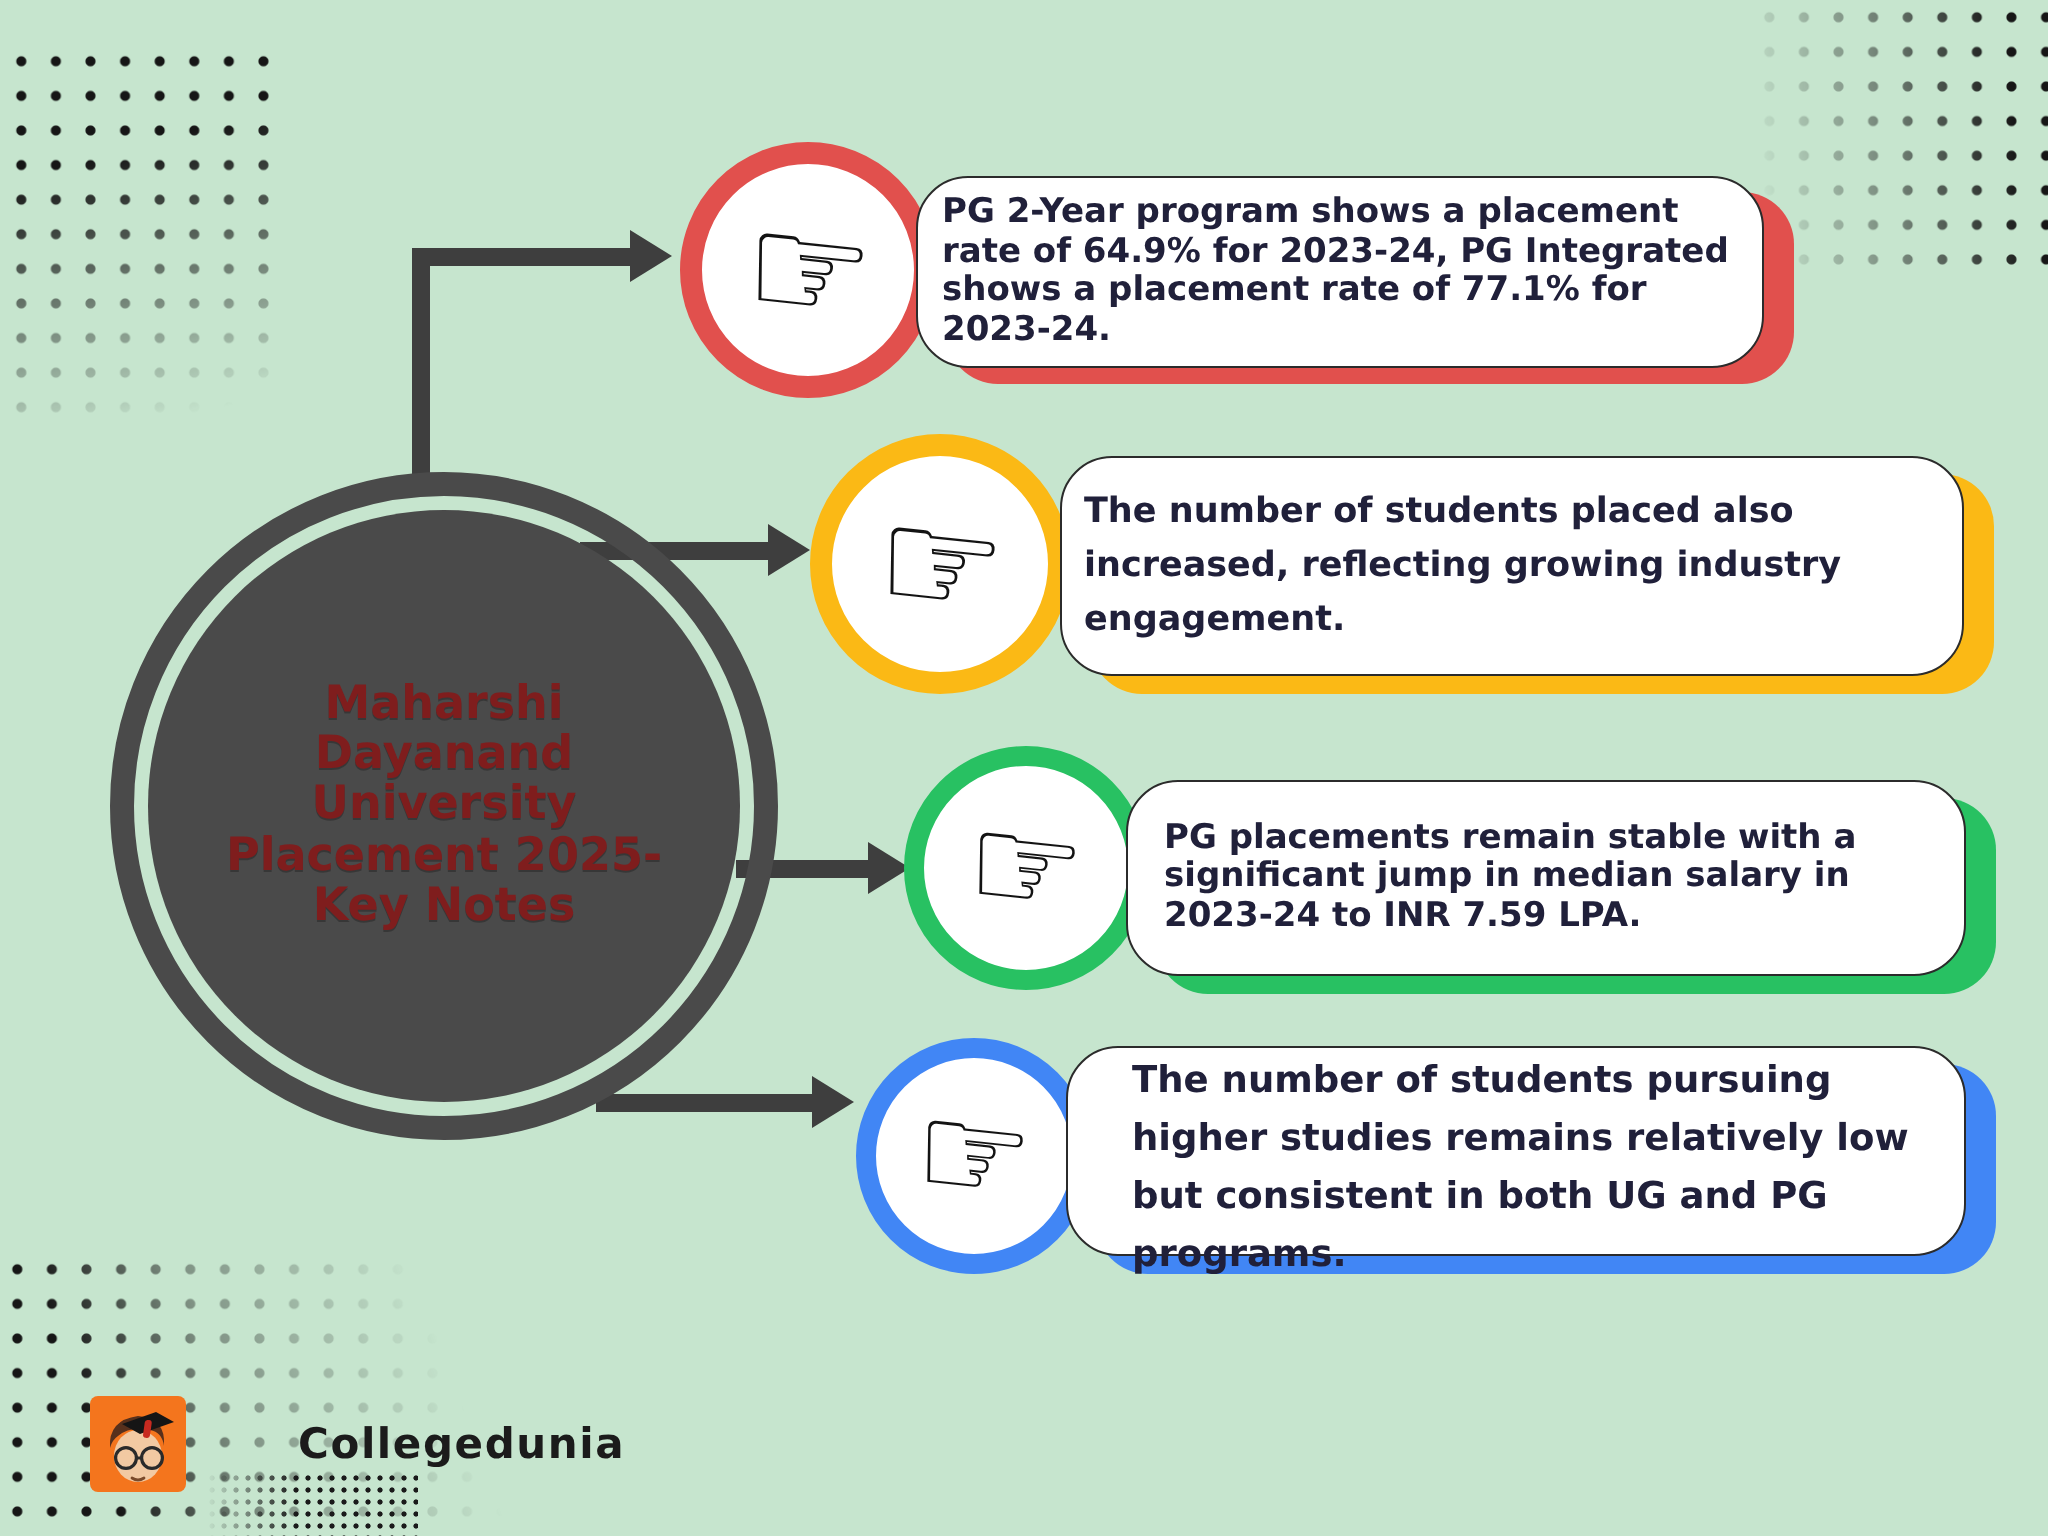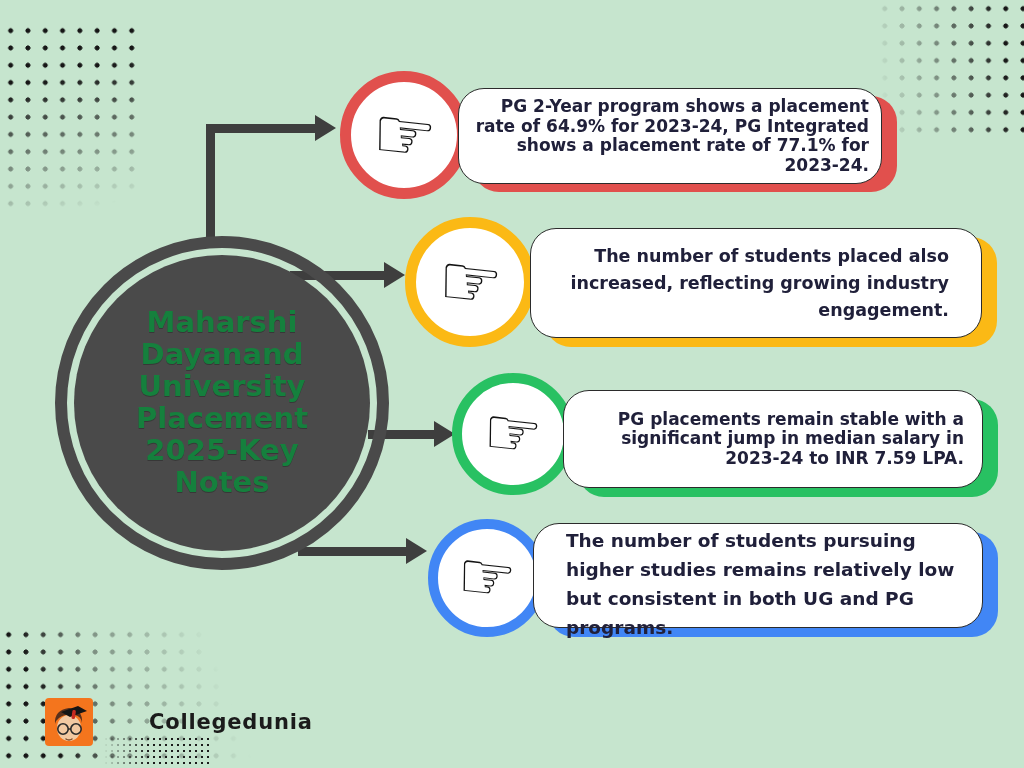--- a/index.html
+++ b/index.html
@@ -52,21 +52,21 @@
   .hub-fill {
     position: absolute; left: 74px; top: 255px;
     width: 296px; height: 296px;
     background: #4A4A4A; border-radius: 50%;
   }
   .hub-title {
     position: absolute; left: 102px; top: 300px;
     width: 240px; height: 206px;
     display: flex; align-items: center; justify-content: center;
     text-align: center;
-    color: #15803d; font-size: 29px; font-weight: bold; line-height: 1.1;
+    color: #7f1d1d; font-size: 23px; font-weight: bold; line-height: 1.1;
     text-shadow: 0 1px 0 rgba(0,0,0,.25);
   }
 
   
   .abar { position: absolute; background: #3E3E3E; }
   .ahead {
     position: absolute; width: 0; height: 0;
     border-top: 13px solid transparent;
     border-bottom: 13px solid transparent;
     border-left: 21px solid #3E3E3E;
@@ -87,28 +87,28 @@
   .badge-3 { left: 452px; top: 373px; width: 122px; height: 122px; border: 10px solid #28C162; }
   .badge-4 { left: 428px; top: 519px; width: 118px; height: 118px; border: 10px solid #4186F5; }
   .badge-1 .hand, .badge-2 .hand { font-size: 72px; }
   .badge-3 .hand, .badge-4 .hand { font-size: 66px; }
 
   
   .bubble {
     position: absolute; background: #FFFFFF;
     border: 1.6px solid #2B2B2B; border-radius: 26px;
     display: flex; align-items: center; justify-content: center;
-    color: #20203A; font-weight: bold; text-align: right;
+    color: #20203A; font-weight: bold; text-align: left;
   }
   .bubble p { width: 100%; }
   .bubble-1 { left: 458px; top: 88px;  width: 424px; height: 96px;
               font-size: 17px; line-height: 19.5px; padding: 6px 12px;
               box-shadow: 15px 8px 0 0 #E1504D; }
   .bubble-2 { left: 530px; top: 228px; width: 452px; height: 110px;
-              font-size: 17.5px; line-height: 27px; padding: 6px 32px;
+              font-size: 17.5px; line-height: 27px; padding: 6px 11px;
               box-shadow: 15px 9px 0 0 #FBB915; }
   .bubble-3 { left: 563px; top: 390px; width: 420px; height: 98px;
               font-size: 17px; line-height: 19.5px; padding: 6px 18px;
               box-shadow: 15px 9px 0 0 #28C162; }
   .bubble-4 { left: 533px; top: 523px; width: 450px; height: 105px;
               font-size: 18.5px; line-height: 29px; padding: 22px 24px 6px 32px;
               box-shadow: 15px 9px 0 0 #4186F5; text-align: left; }
 
   
   .brand-logo {

